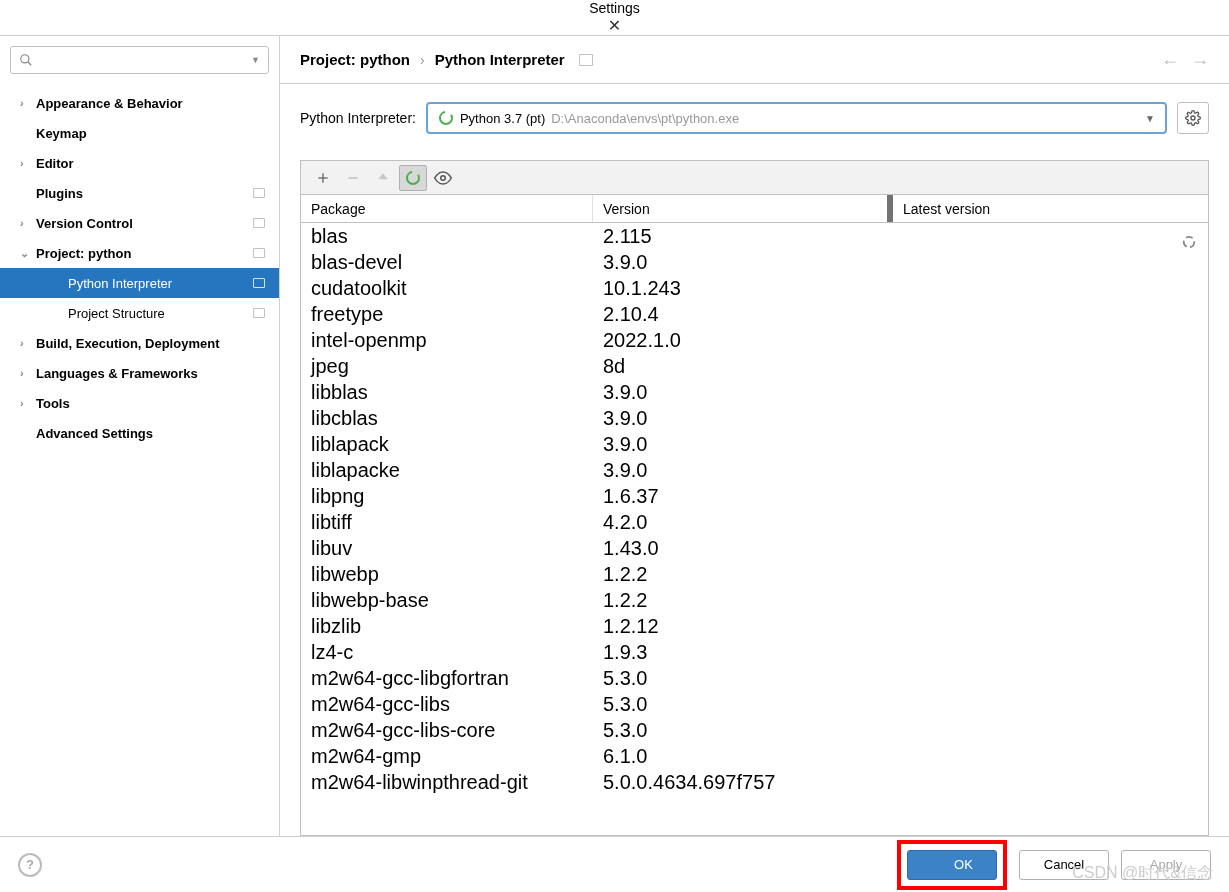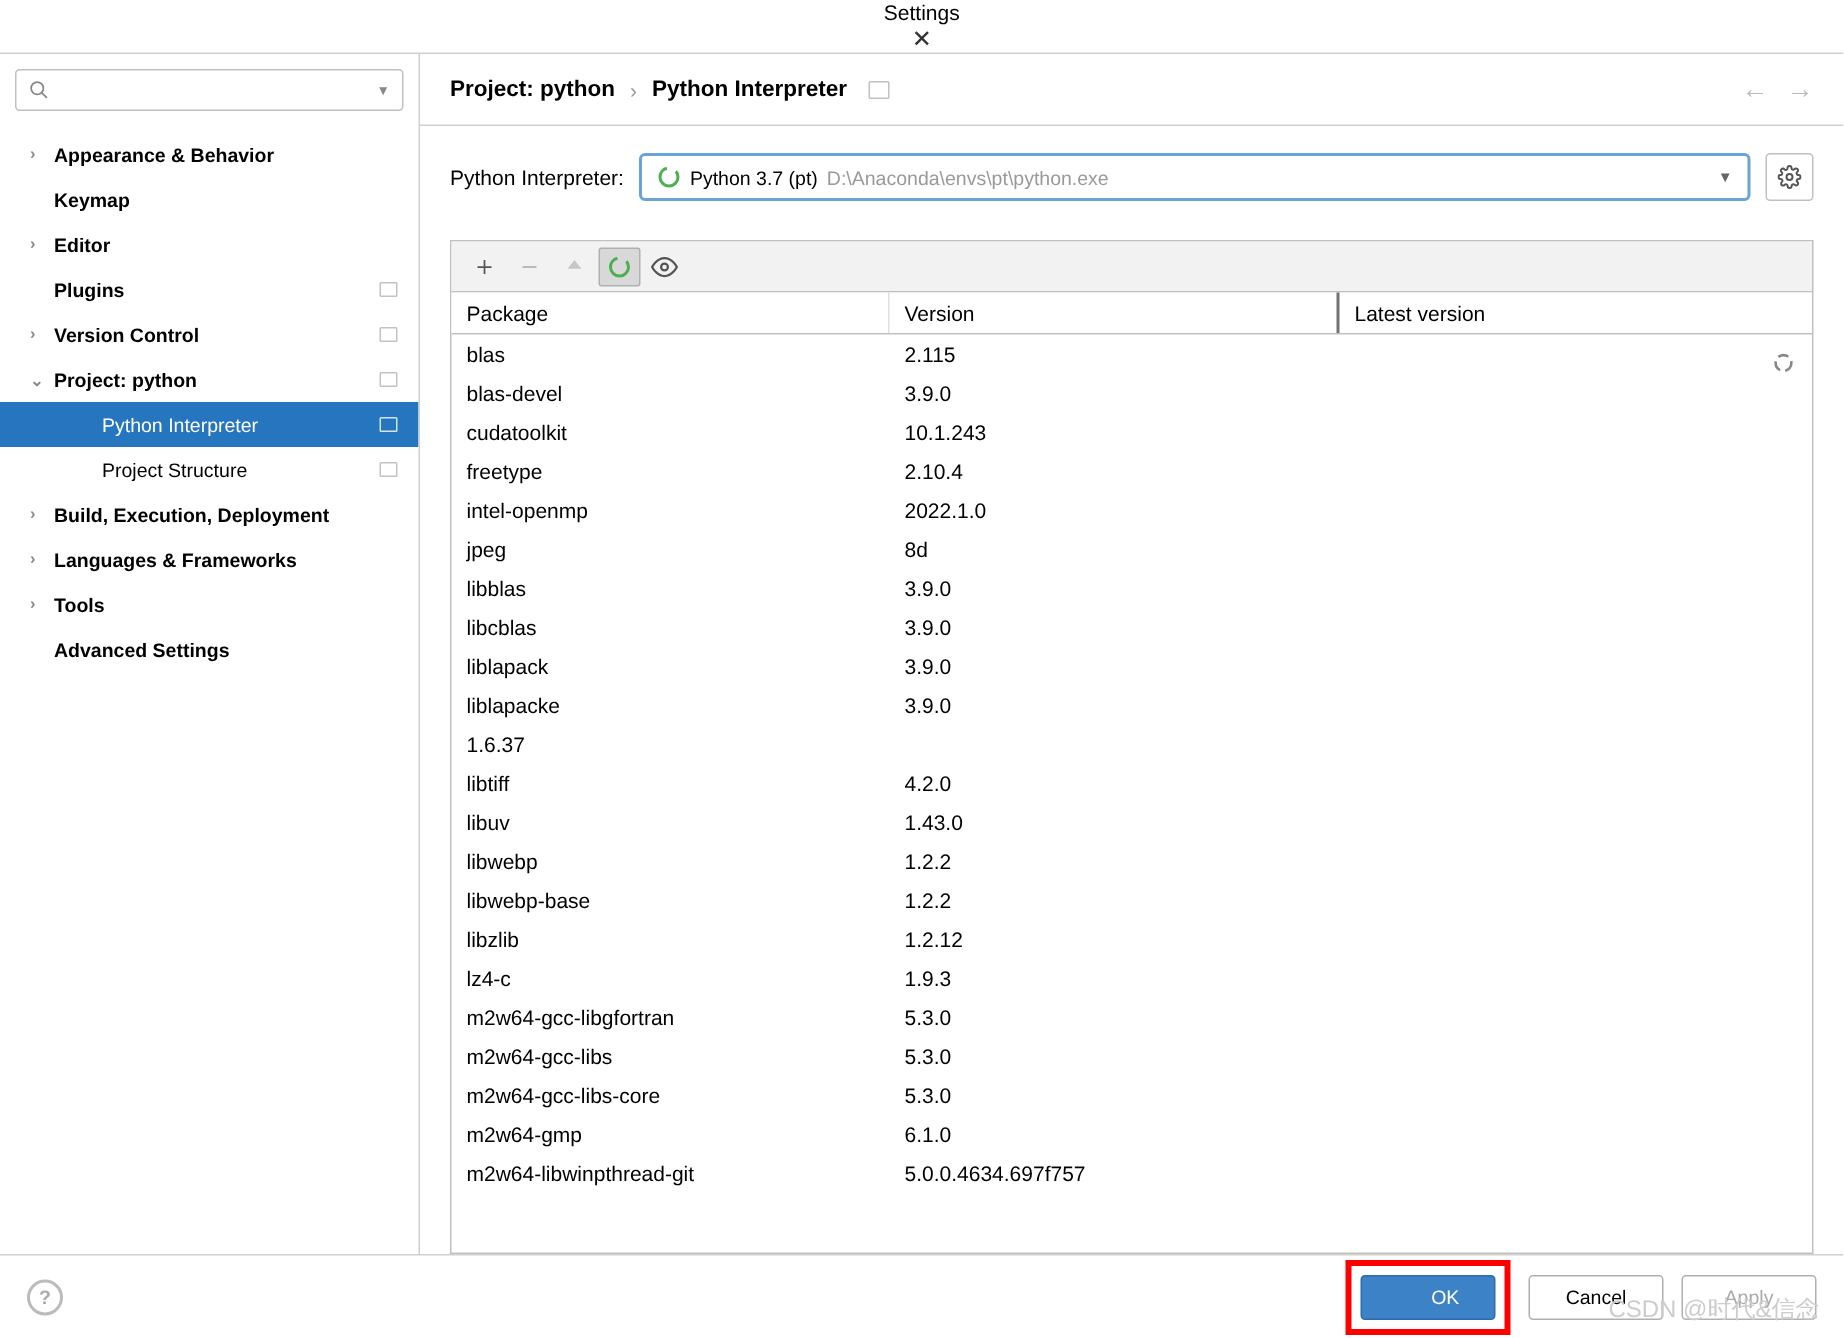--- a/index.html
+++ b/index.html
@@ -44,25 +44,25 @@
     .gear-btn { width: 32px; height: 32px; border: 1px solid #c0c0c0; border-radius: 3px; display: flex; align-items: center; justify-content: center; cursor: pointer; }
     
     .pkg-area { margin: 8px 20px 0; border: 1px solid #c0c0c0; display: flex; flex-direction: column; flex: 1; min-height: 0; }
     .pkg-toolbar { height: 34px; background: #f2f2f2; border-bottom: 1px solid #c0c0c0; display: flex; align-items: center; padding: 0 8px; gap: 2px; }
     .pkg-tool { width: 28px; height: 26px; display: flex; align-items: center; justify-content: center; cursor: pointer; color: #666; border-radius: 2px; }
     .pkg-tool.disabled { opacity: .4; cursor: default; }
     .pkg-tool.active { background: #d8d8d8; border: 1px solid #b0b0b0; }
     
     .pkg-header { display: flex; border-bottom: 1px solid #c0c0c0; background: #fff; height: 28px; align-items: center; font-size: 14px; }
     .pkg-col-1 { width: 292px; padding-left: 10px; border-right: 1px solid #e0e0e0; height: 100%; display:flex; align-items:center; }
-    .pkg-col-2 { width: 300px; padding-left: 10px; border-right: 2px solid #737373; height: 100%; display:flex; align-items:center; }
+    .pkg-col-2 { width: 300px; padding-left: 10px; border-right: 6px solid #737373; height: 100%; display:flex; align-items:center; }
     .pkg-col-3 { flex: 1; padding-left: 10px; height: 100%; display:flex; align-items:center; position: relative; }
     
     .pkg-body { flex: 1; overflow-y: auto; }
-    .pkg-row { display: flex; height: 26px; align-items: center; font-size: 14px; }
+    .pkg-row { display: flex; height: 26px; align-items: center; font-size: 20px; }
     .pkg-row .pkg-col-1, .pkg-row .pkg-col-2, .pkg-row .pkg-col-3 { border: none; }
     
     .loading-spinner { position: absolute; right: 12px; top: 12px; width: 14px; height: 14px; }
     
     .footer { height: 56px; border-top: 1px solid #d0d0d0; display: flex; align-items: center; padding: 0 18px; gap: 12px; }
     .help-btn { width: 24px; height: 24px; border: 2px solid #bbb; border-radius: 50%; display: flex; align-items: center; justify-content: center; color: #aaa; font-size: 13px; font-weight: bold; cursor: pointer; }
     .footer-spacer { flex: 1; }
     .btn { min-width: 90px; height: 30px; border: 1px solid #b0b0b0; border-radius: 3px; background: #fff; cursor: pointer; font-size: 13px; padding: 0 16px; }
     .btn.primary { background: #3c82c7; color: #fff; border-color: #2e6aa8; padding-left: 39px; }
     .btn.disabled { color: #aaa; cursor: default; }
@@ -264,20 +264,21 @@
             <div class="pkg-col-1">liblapack</div>
             <div class="pkg-col-2">3.9.0</div>
             <div class="pkg-col-3"></div>
           </div>
           <div class="pkg-row">
             <div class="pkg-col-1">liblapacke</div>
             <div class="pkg-col-2">3.9.0</div>
             <div class="pkg-col-3"></div>
           </div>
           <div class="pkg-row">
+            <div class="pkg-col-1">libpng</div>
             <div class="pkg-col-2">1.6.37</div>
             <div class="pkg-col-3"></div>
           </div>
           <div class="pkg-row">
             <div class="pkg-col-1">libtiff</div>
             <div class="pkg-col-2">4.2.0</div>
             <div class="pkg-col-3"></div>
           </div>
           <div class="pkg-row">
             <div class="pkg-col-1">libuv</div>

